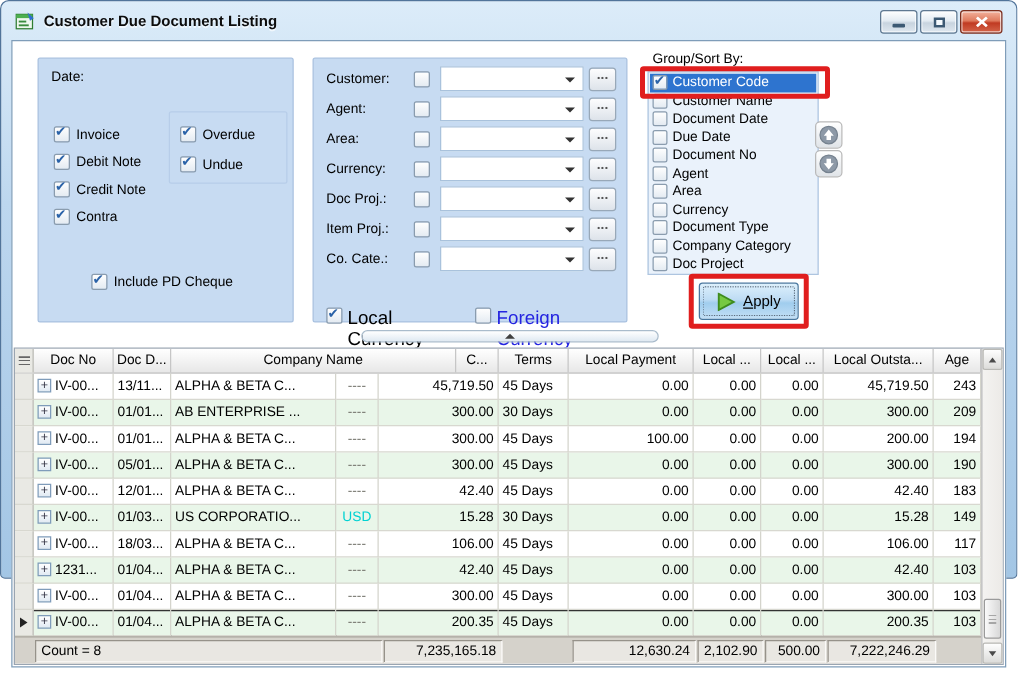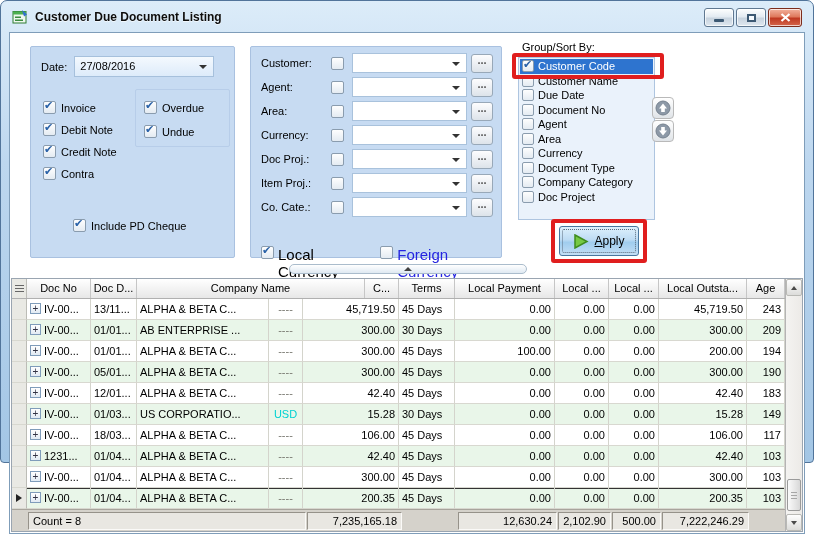--- a/index.html
+++ b/index.html
@@ -145,24 +145,20 @@
         </svg>
       </span>
     </span>
   </div>
 
   <div class="client">
 
     <div class="panel left-panel">
       <div class="date-row">
         <span>Date:</span>
-        <span class="date-combo">
-          <span class="date-val">27/08/2016</span>
-          <span class="dd-arrow"></span>
-        </span>
       </div>
       <div class="cbrow" style="left:12px;top:54px">
         <span class="cb checked"></span>
         <span>Invoice</span>
       </div>
       <div class="cbrow" style="left:12px;top:76px">
         <span class="cb checked"></span>
         <span>Debit Note</span>
       </div>
       <div class="cbrow" style="left:12px;top:98px">
@@ -258,20 +254,24 @@
 
     <div class="gs-title">Group/Sort By:</div>
     <div class="gs-list">
         <div class="gitem gsel">
        <span class="cb sm checked"></span>
        <span>Customer Code</span>
      </div>
         <div class="gitem">
        <span class="cb sm"></span>
        <span>Customer Name</span>
+     </div>
+        <div class="gitem">
+       <span class="cb sm"></span>
+       <span>Document Date</span>
      </div>
         <div class="gitem">
        <span class="cb sm"></span>
        <span>Due Date</span>
      </div>
         <div class="gitem">
        <span class="cb sm"></span>
        <span>Document No</span>
      </div>
         <div class="gitem">

